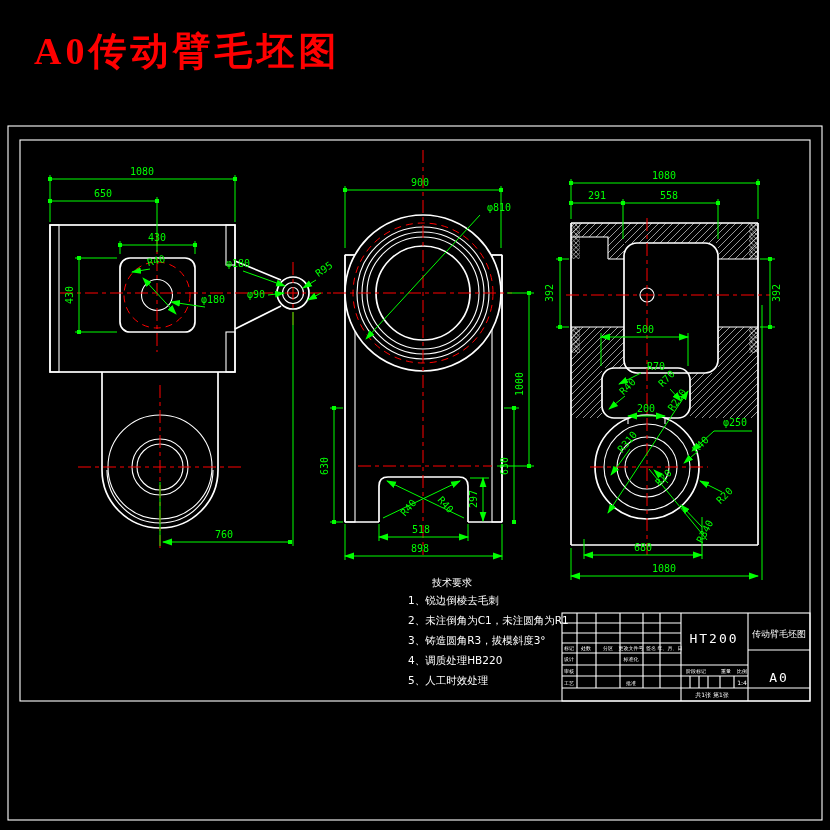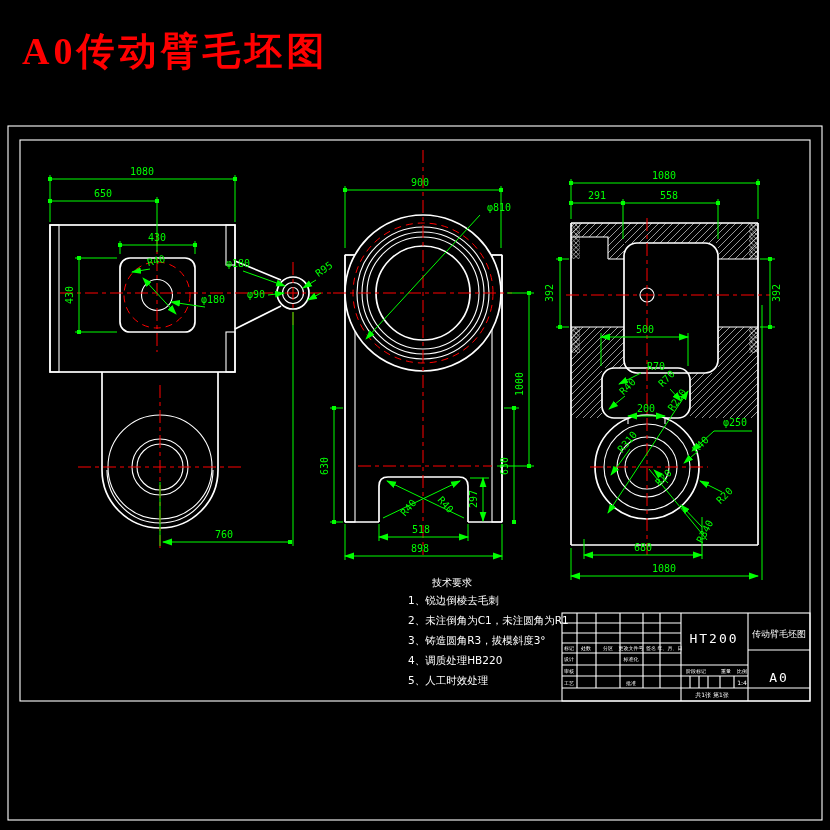--- a/index.html
+++ b/index.html
@@ -1,17 +1,17 @@
 <!DOCTYPE html>
 <html><head>
 <meta charset="utf-8">
 <style>
   html,body{margin:0;padding:0;background:#000;}
   body{width:830px;height:830px;position:relative;overflow:hidden;}
-  .title{position:absolute;left:22px;top:26px;font:bold 38px "Liberation Serif","DejaVu Serif",serif;
+  .title{position:absolute;left:34px;top:26px;font:bold 38px "Liberation Serif","DejaVu Serif",serif;
          color:#ff0000;letter-spacing:4px;white-space:nowrap;}
   svg{position:absolute;left:0;top:0;}
   .w{stroke:#ffffff;stroke-width:1.1;fill:none;}
   .w2{stroke:#ffffff;stroke-width:1.7;fill:none;}
   .g{stroke:#00ff00;stroke-width:1;fill:none;}
   .r{stroke:#ff0000;stroke-width:1;fill:none;stroke-dasharray:13 4 4 4;}
   .rc{stroke:#ff0000;stroke-width:1;fill:none;stroke-dasharray:7 5;}
   .gt{fill:#00ff00;font-family:"DejaVu Sans Mono","Liberation Mono",monospace;font-size:10px;text-anchor:middle;}
   .tq{fill:#ffffff;font-family:"DejaVu Sans","Liberation Sans",sans-serif;font-size:10.5px;text-anchor:start;}
   .tqt{fill:#ffffff;font-family:"DejaVu Sans","Liberation Sans",sans-serif;font-size:10px;text-anchor:middle;}

